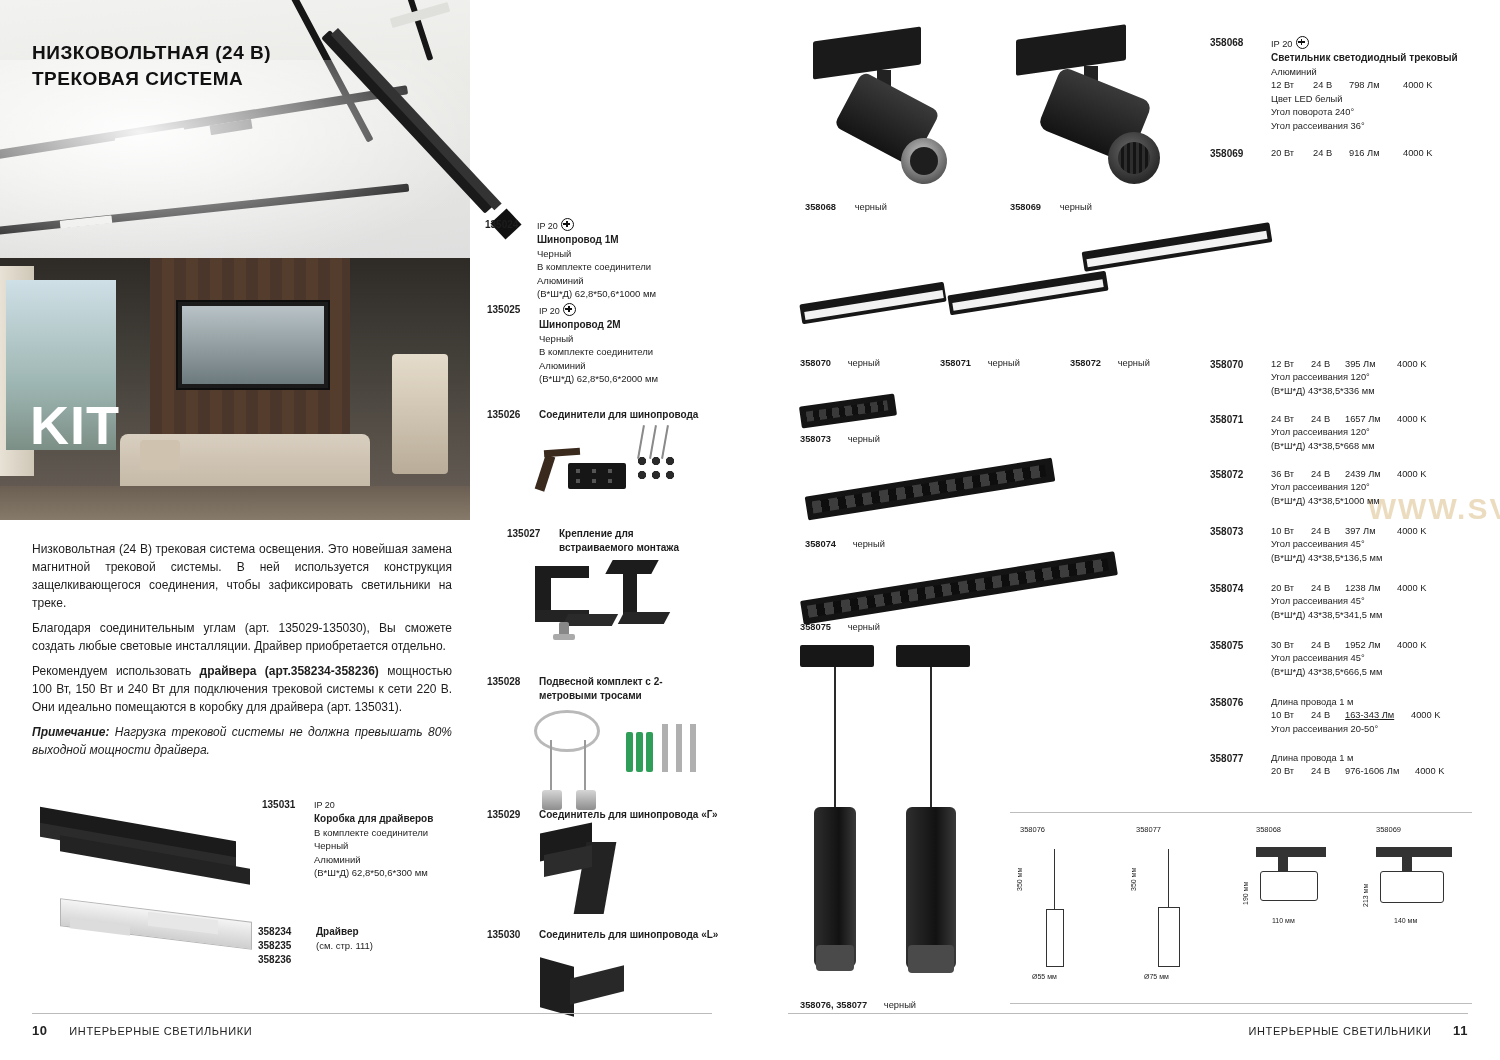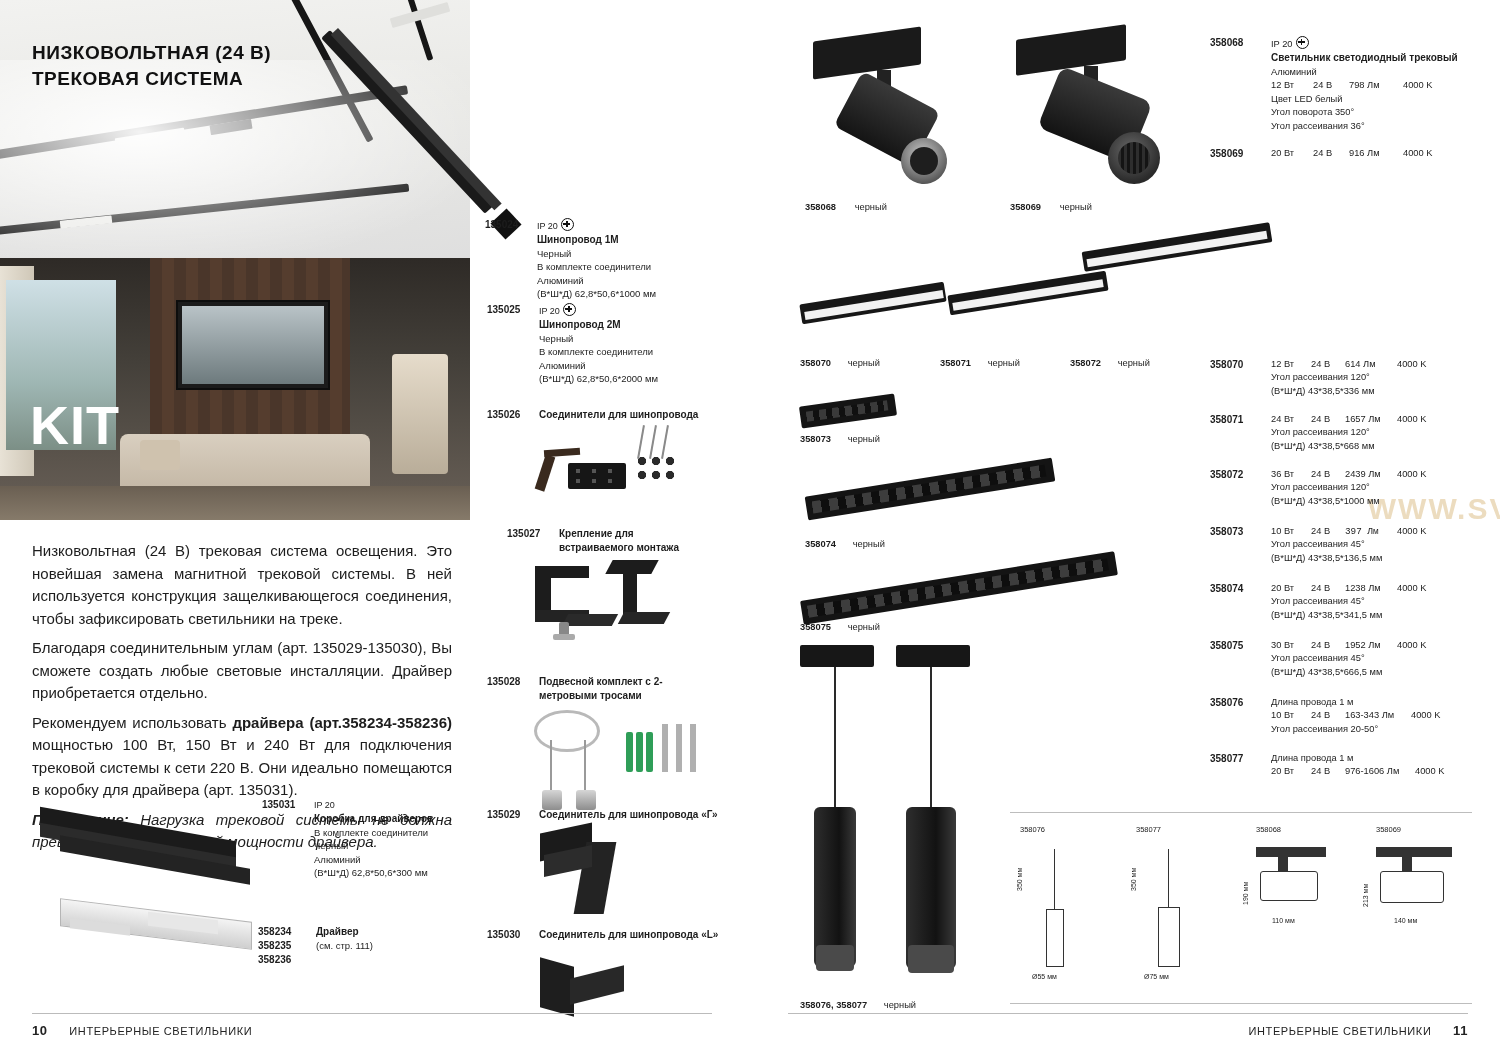--- a/index.html
+++ b/index.html
@@ -78,21 +78,21 @@
   }
   .room .floor{
     position:absolute;left:0;top:228px;width:470px;height:40px;
     background:linear-gradient(180deg,#6a5f52,#8b7f6e);
   }
   .kit-word{
     position:absolute;left:30px;top:398px;font-size:54px;font-weight:bold;
     color:#fff;letter-spacing:1px;line-height:1;
   }
 
-  .body-text{position:absolute;left:32px;top:540px;width:420px;font-size:15px;line-height:1.5;text-align:justify;color:#1d1d1d;}
+  .body-text{position:absolute;left:32px;top:540px;width:420px;font-size:12px;line-height:1.5;text-align:justify;color:#1d1d1d;}
   .body-text p{margin:0 0 7px 0;}
   .body-text .bld{font-weight:bold;}
   .body-text ul{margin:2px 0 7px 0;padding-left:28px;}
   .body-text li{margin-bottom:4px;}
   .note{font-style:italic;}
   .pitem{position:absolute;font-size:9.5px;line-height:1.42;color:#1d1d1d;}
   .pitem .ttl{font-weight:bold;font-size:10px;}
   .ip{display:inline-block;font-size:9px;}
   .ipbadge{display:inline-block;width:11px;height:11px;border:1.4px solid #111;border-radius:50%;position:relative;vertical-align:-2px;margin-left:3px;}
   .ipbadge:before{content:"";position:absolute;left:1.5px;top:4.2px;width:6.5px;height:1.6px;background:#111;}
@@ -381,21 +381,21 @@
           <div><span>IP 20</span><span class="ipbadge"></span></div>
           <div class="ttl">Светильник светодиодный трековый</div>
           <div>Алюминий</div>
           <div style="display:flex;">
             <span style="width:42px;">12 Вт</span>
             <span style="width:36px;">24 В</span>
             <span style="width:54px;">798 Лм</span>
             <span>4000 K</span>
           </div>
           <div>Цвет LED белый</div>
-          <div>Угол поворота 350°</div>
+          <div>Угол поворота 240°</div>
           <div>Угол рассеивания 36°</div>
         </div>
       </div>
       <div class="grid" style="margin-top:14px;">
         <div style="width:52px;" class="art">358069</div>
         <div style="flex:1;display:flex;">
           <span style="width:42px;">20 Вт</span>
           <span style="width:36px;">24 В</span>
           <span style="width:54px;">916 Лм</span>
           <span>4000 K</span>
@@ -467,21 +467,21 @@
       <span style="margin-left:14px;">черный</span>
     </div>
 
     <div class="spec" style="left:460px;top:358px;width:285px;">
       <div class="grid">
         <div style="width:52px;" class="art">358070</div>
         <div style="flex:1;">
           <div style="display:flex;">
             <span style="width:40px;">12 Вт</span>
             <span style="width:34px;">24 В</span>
-            <span style="width:52px;">614 Лм</span>
+            <span style="width:52px;">395 Лм</span>
             <span>4000 K</span>
           </div>
           <div>Угол рассеивания 120°</div>
           <div>(В*Ш*Д) 43*38,5*336 мм</div>
         </div>
       </div>
     </div>
 
     <div class="spec" style="left:460px;top:413px;width:285px;">
       <div class="grid">
@@ -515,21 +515,21 @@
       </div>
     </div>
 
     <div class="spec" style="left:460px;top:525px;width:285px;">
       <div class="grid">
         <div style="width:52px;" class="art">358073</div>
         <div style="flex:1;">
           <div style="display:flex;">
             <span style="width:40px;">10 Вт</span>
             <span style="width:34px;">24 В</span>
-            <span style="width:52px;font-family:Liberation Mono, monospace;">397 Лм</span>
+            <span style="width:52px;">397 Лм</span>
             <span>4000 K</span>
           </div>
           <div>Угол рассеивания 45°</div>
           <div>(В*Ш*Д) 43*38,5*136,5 мм</div>
         </div>
       </div>
     </div>
 
     <div class="spec" style="left:460px;top:582px;width:285px;">
       <div class="grid">
@@ -564,21 +564,21 @@
     </div>
 
     <div class="spec" style="left:460px;top:696px;width:285px;">
       <div class="grid">
         <div style="width:52px;" class="art">358076</div>
         <div style="flex:1;">
           <div>Длина провода 1 м</div>
           <div style="display:flex;">
             <span style="width:40px;">10 Вт</span>
             <span style="width:34px;">24 В</span>
-            <span style="width:66px;">163-343 Лм</span>
+            <span style="width:66px;text-decoration:underline;">163-343 Лм</span>
             <span>4000 K</span>
           </div>
           <div>Угол рассеивания 20-50°</div>
         </div>
       </div>
     </div>
 
     <div class="spec" style="left:460px;top:752px;width:285px;">
       <div class="grid">
         <div style="width:52px;" class="art">358077</div>

